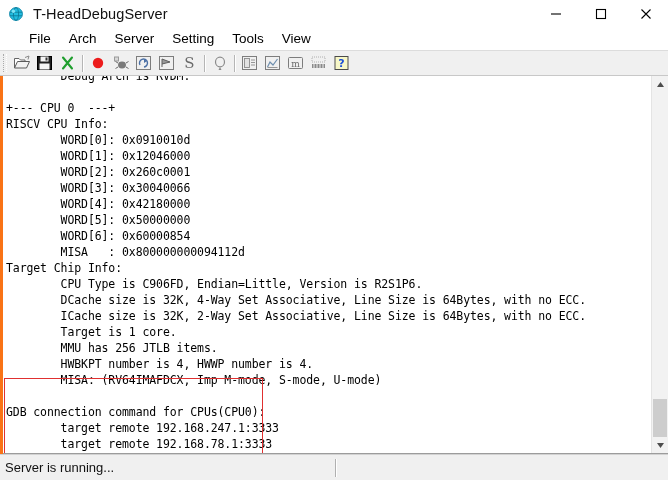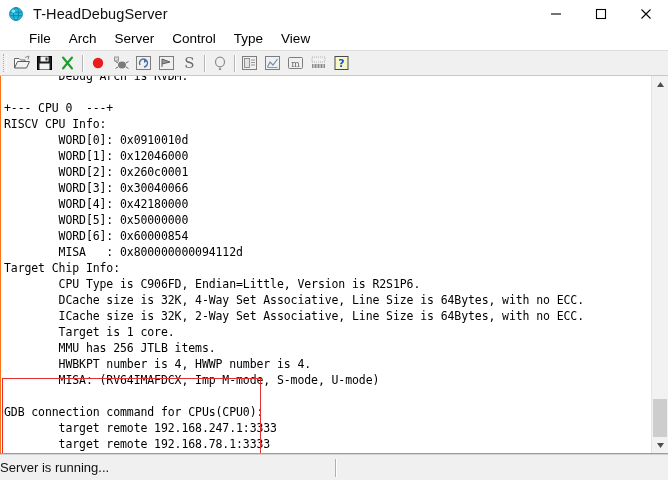--- a/index.html
+++ b/index.html
@@ -86,21 +86,21 @@
     margin: 0 3px;
     box-shadow: 1px 0 0 #ffffff;
   }
 
   
   .content {
     flex: 1 1 auto;
     display: flex;
     position: relative;
     background: #a16207;
-    border-left: 1px solid #f97316;
+    border-left: 3px solid #f97316;
     border-right: 0;
     overflow: hidden;
   }
   .logwrap {
     flex: 1 1 auto;
     position: relative;
     overflow: hidden;
     background: #ffffff;
   }
   .log {
@@ -155,20 +155,21 @@
   .statusbar {
     height: 26px; flex: 0 0 26px;
     background: #f0f0f0;
     border-top: 1px solid #d2d2d2;
     display: flex; align-items: center;
     position: relative;
   }
   .status-text {
     font-size: 13px;
     color: #111111;
+    padding-left: 5px;
     white-space: nowrap;
   }
   .status-div {
     position: absolute;
     left: 335px; top: 4px;
     width: 1px; height: 18px;
     background: #b0b0b0;
     box-shadow: 1px 0 0 #ffffff;
   }
   .content-bottomline {
@@ -208,22 +209,22 @@
             <path d="M1.5 1.5 L10.5 10.5 M10.5 1.5 L1.5 10.5" stroke="#000" stroke-width="1.1"></path>
           </svg>
       </div>
     </div>
   </div>
 
   <div class="menubar">
     <div class="menu-item">File</div>
     <div class="menu-item">Arch</div>
     <div class="menu-item">Server</div>
-    <div class="menu-item">Control</div>
-    <div class="menu-item">Type</div>
+    <div class="menu-item">Setting</div>
+    <div class="menu-item">Tools</div>
     <div class="menu-item">View</div>
   </div>
 
   <div class="toolbar">
     <div class="grip"></div>
 
     <div class="tb-btn">
       <svg width="18" height="16" viewBox="0 0 18 16">
         <path d="M1.5 13 L1.5 3.5 L6 3.5 L7.5 5 L12 5 L12 6.5" fill="#fff" stroke="#666" stroke-width="1"></path>
         <path d="M1.5 13 L4.5 6.5 L16.5 6.5 L13.5 13 Z" fill="#f2f2f2" stroke="#5a5a5a" stroke-width="1"></path>

